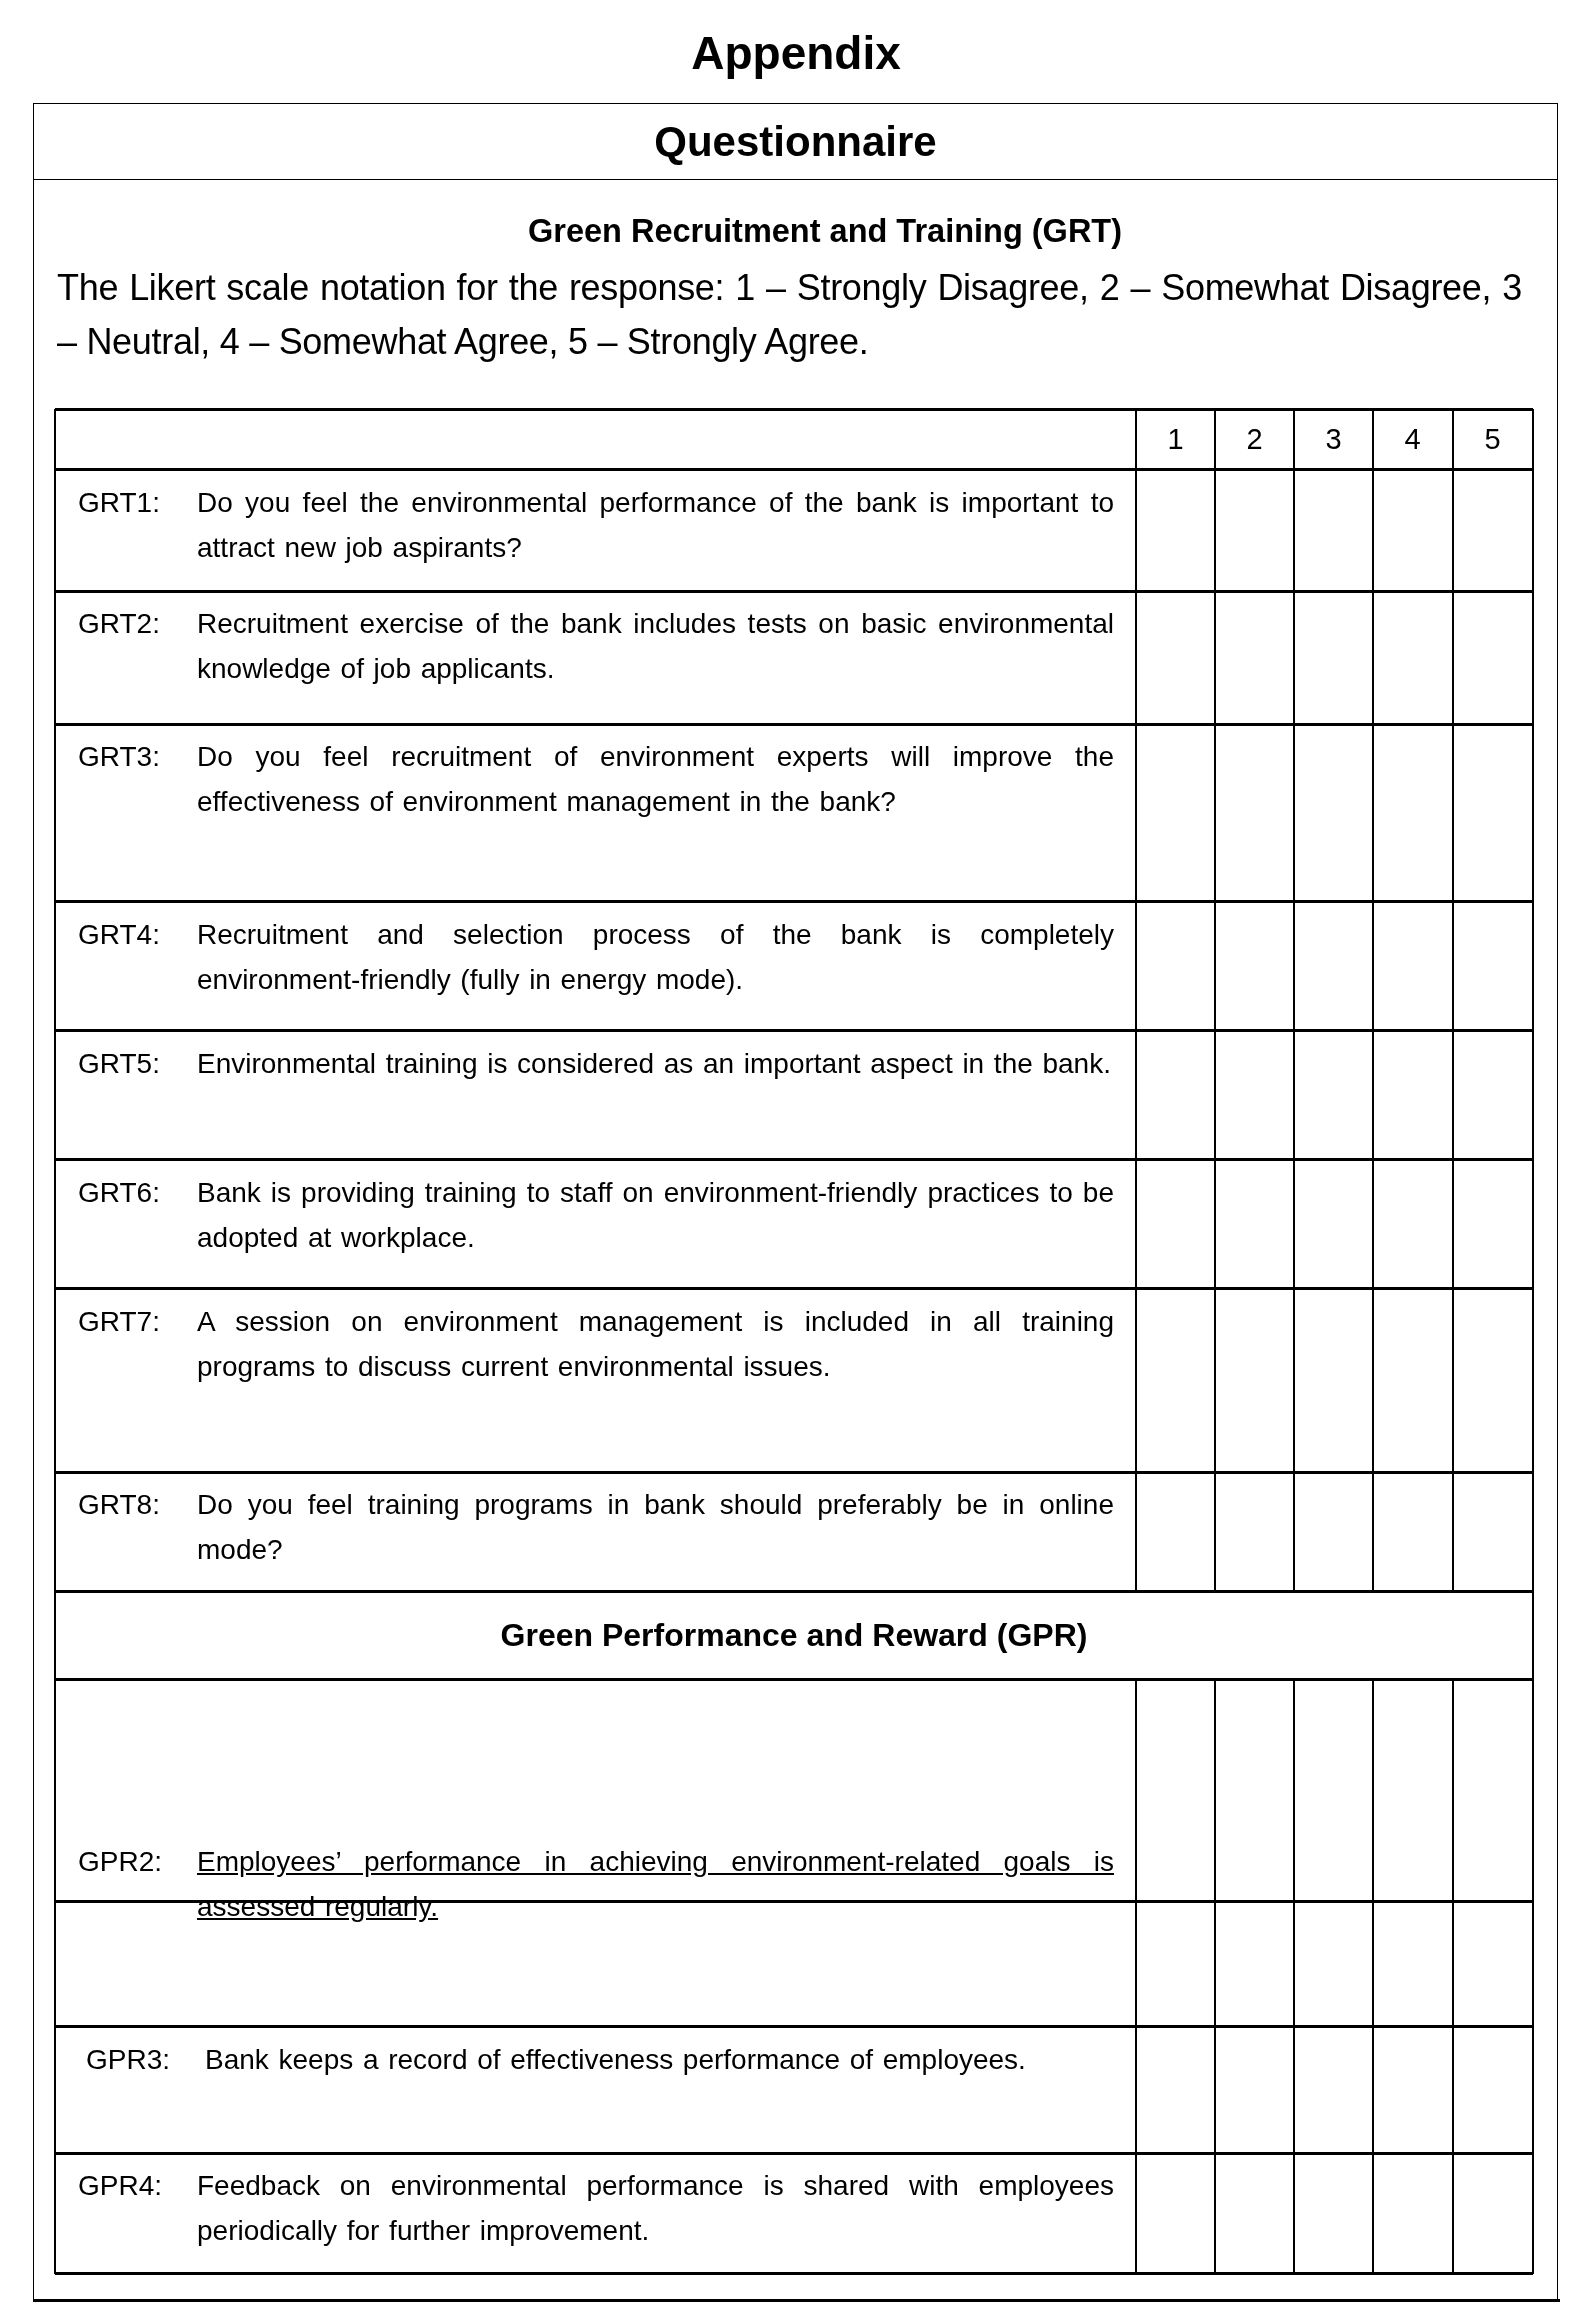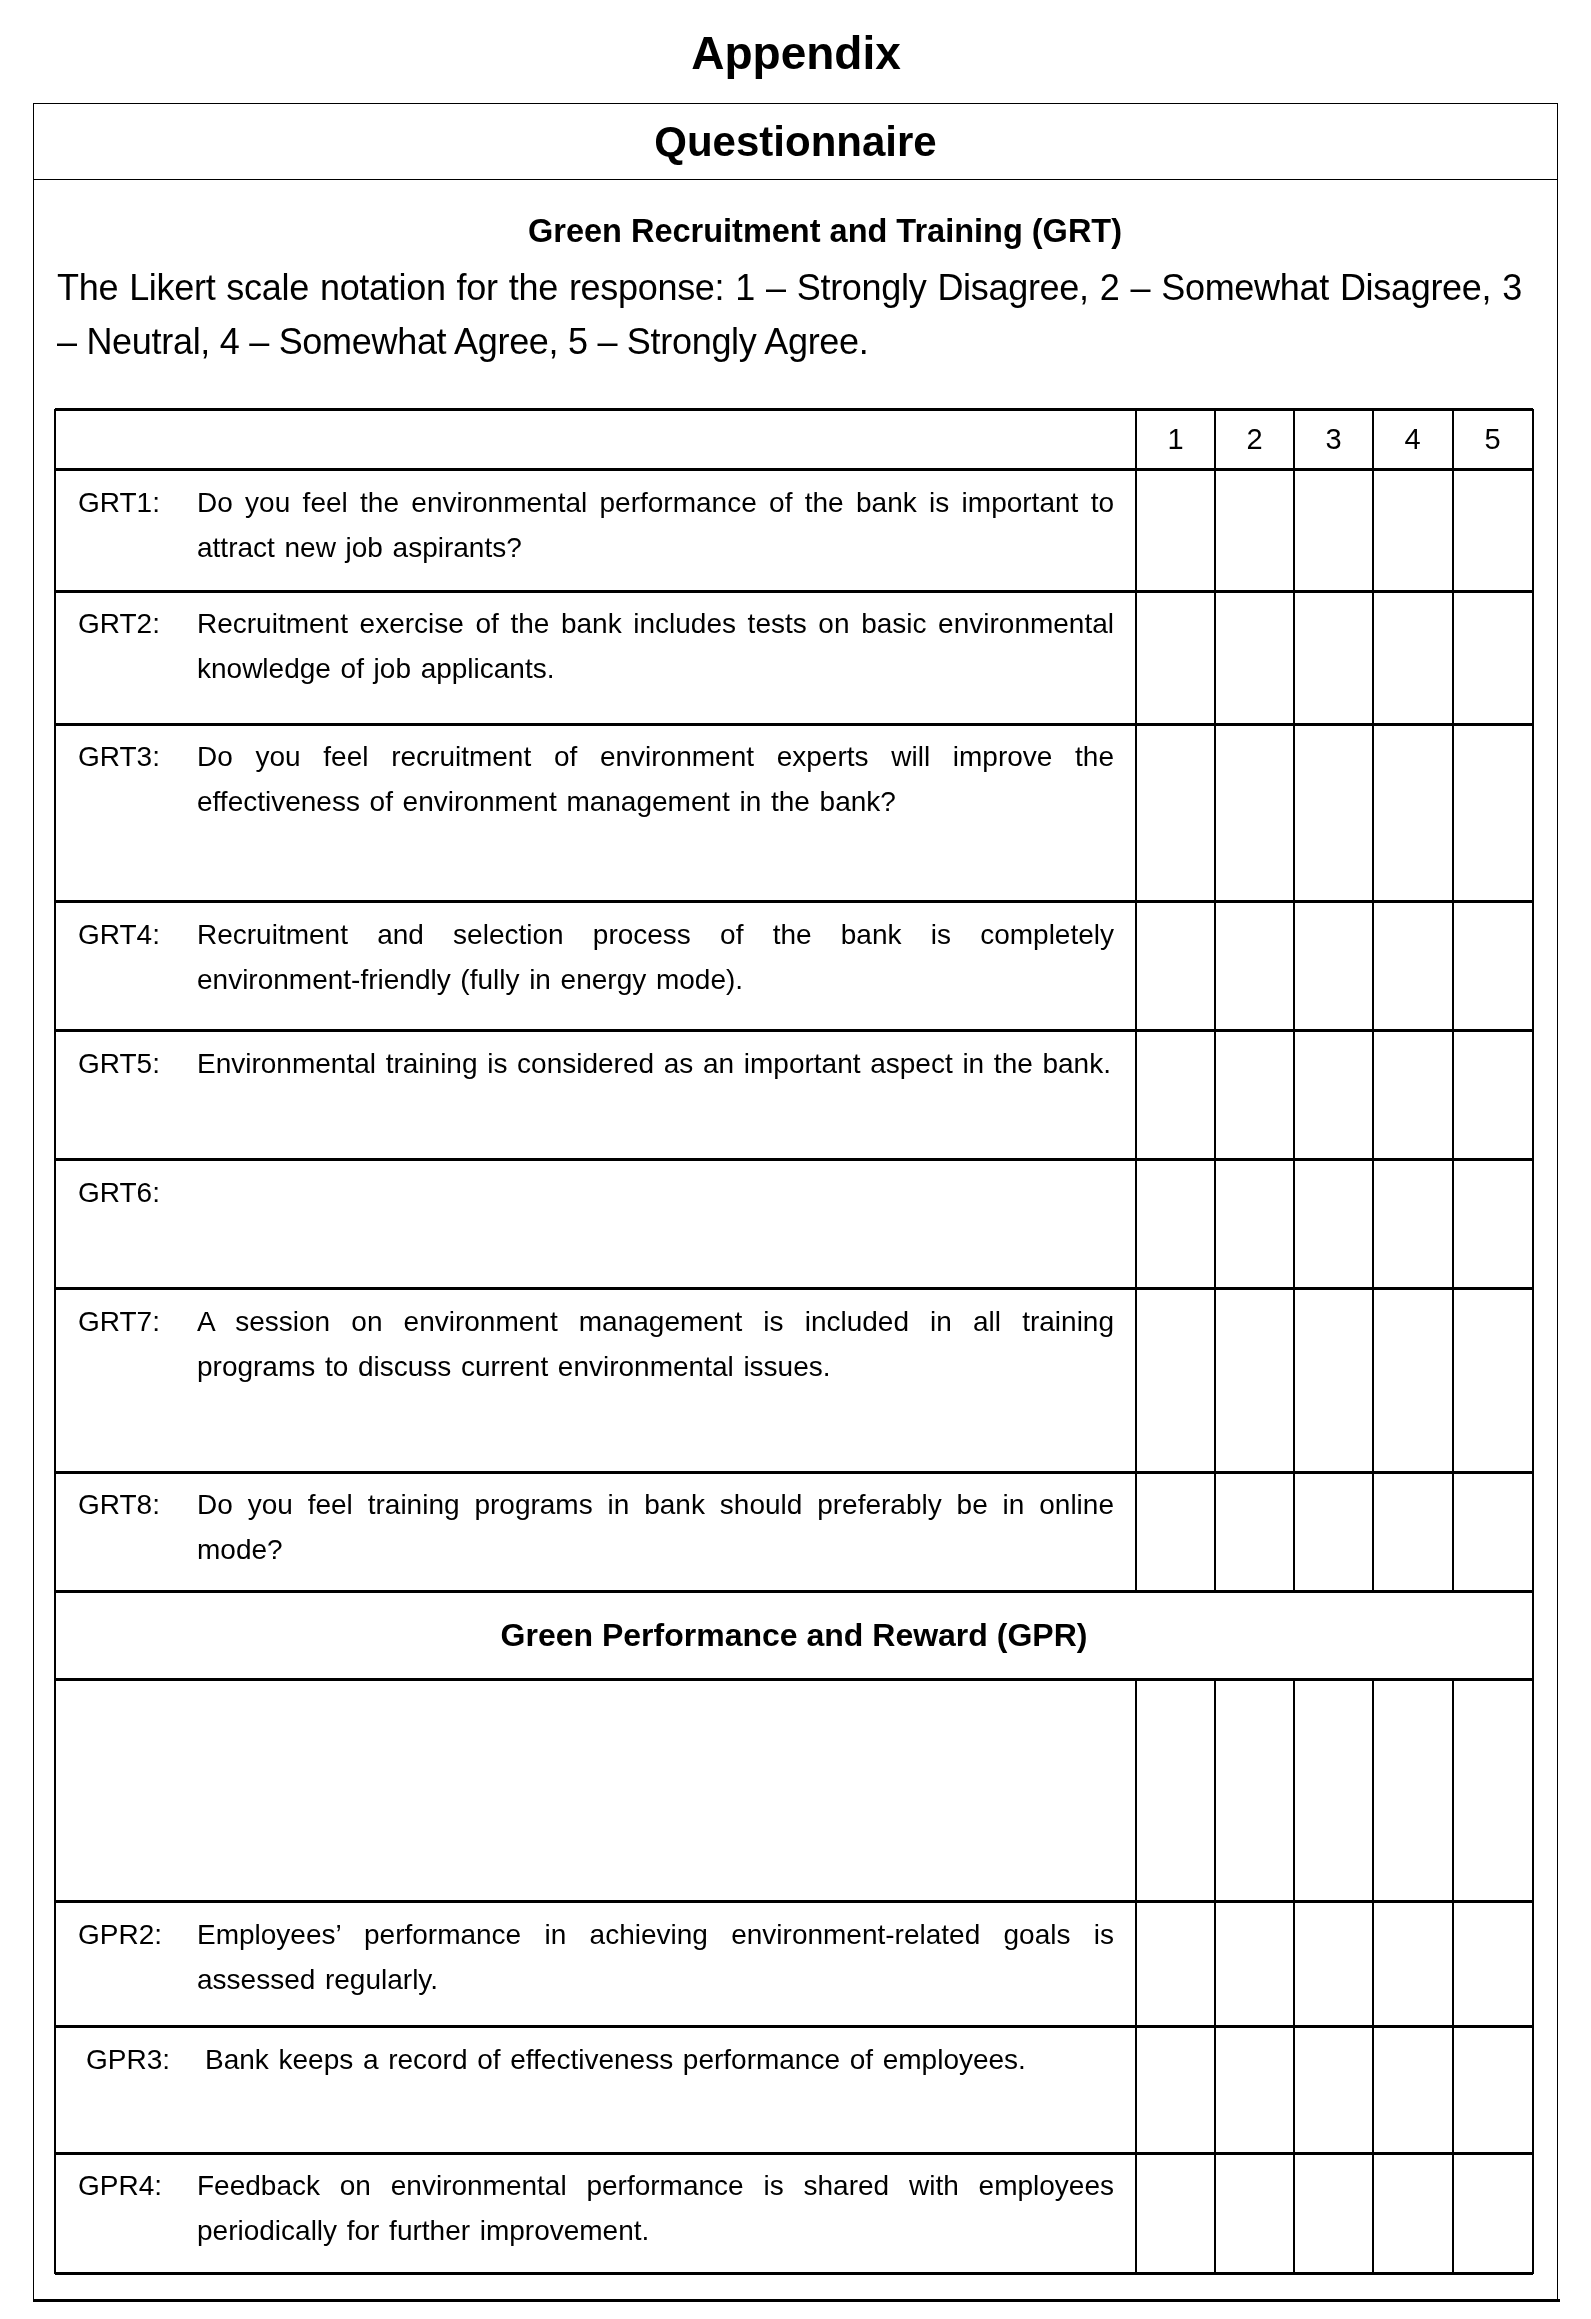--- a/index.html
+++ b/index.html
@@ -151,20 +151,21 @@
       <span class="lbl">GRT5:</span>
       <div class="q">Environmental training is considered as an important aspect in the bank.</div>
     </div>
     <div class="check-cell" style="left: 1082px; top: 623px; height: 126px;"></div>
     <div class="check-cell" style="left: 1161px; top: 623px; height: 126px;"></div>
     <div class="check-cell" style="left: 1240px; top: 623px; height: 126px;"></div>
     <div class="check-cell" style="left: 1319px; top: 623px; height: 126px;"></div>
     <div class="check-cell" style="left: 1398px; top: 623px; height: 126px;"></div>
     <div class="row-text" style="top: 761px;">
       <span class="lbl">GRT6:</span>
+      <div class="q">Bank is providing training to staff on environment-friendly practices to be adopted at workplace.</div>
     </div>
     <div class="check-cell" style="left: 1082px; top: 752px; height: 126px;"></div>
     <div class="check-cell" style="left: 1161px; top: 752px; height: 126px;"></div>
     <div class="check-cell" style="left: 1240px; top: 752px; height: 126px;"></div>
     <div class="check-cell" style="left: 1319px; top: 752px; height: 126px;"></div>
     <div class="check-cell" style="left: 1398px; top: 752px; height: 126px;"></div>
     <div class="row-text" style="top: 890px;">
       <span class="lbl">GRT7:</span>
       <div class="q">A session on environment management is included in all training programs to discuss current environmental issues.</div>
     </div>
@@ -181,21 +182,21 @@
     <div class="check-cell" style="left: 1161px; top: 1065px; height: 117px;"></div>
     <div class="check-cell" style="left: 1240px; top: 1065px; height: 117px;"></div>
     <div class="check-cell" style="left: 1319px; top: 1065px; height: 117px;"></div>
     <div class="check-cell" style="left: 1398px; top: 1065px; height: 117px;"></div>
     <div class="gpr-title" style="top: 1182px; height: 88px;">Green Performance and Reward (GPR)</div>
     <div class="check-cell" style="left: 1082px; top: 1272px; height: 219px;"></div>
     <div class="check-cell" style="left: 1161px; top: 1272px; height: 219px;"></div>
     <div class="check-cell" style="left: 1240px; top: 1272px; height: 219px;"></div>
     <div class="check-cell" style="left: 1319px; top: 1272px; height: 219px;"></div>
     <div class="check-cell" style="left: 1398px; top: 1272px; height: 219px;"></div>
-    <div class="row-text" style="top: 1503px;">
+    <div class="row-text" style="top: 1430px; text-decoration: underline;">
       <span class="lbl">GPR2:</span>
       <div class="q">Employees’ performance in achieving environment-related goals is assessed regularly.</div>
     </div>
     <div class="check-cell" style="left: 1082px; top: 1494px; height: 122px;"></div>
     <div class="check-cell" style="left: 1161px; top: 1494px; height: 122px;"></div>
     <div class="check-cell" style="left: 1240px; top: 1494px; height: 122px;"></div>
     <div class="check-cell" style="left: 1319px; top: 1494px; height: 122px;"></div>
     <div class="check-cell" style="left: 1398px; top: 1494px; height: 122px;"></div>
     <div class="row-text" style="top: 1628px; margin-left: 8px;">
       <span class="lbl">GPR3:</span>

